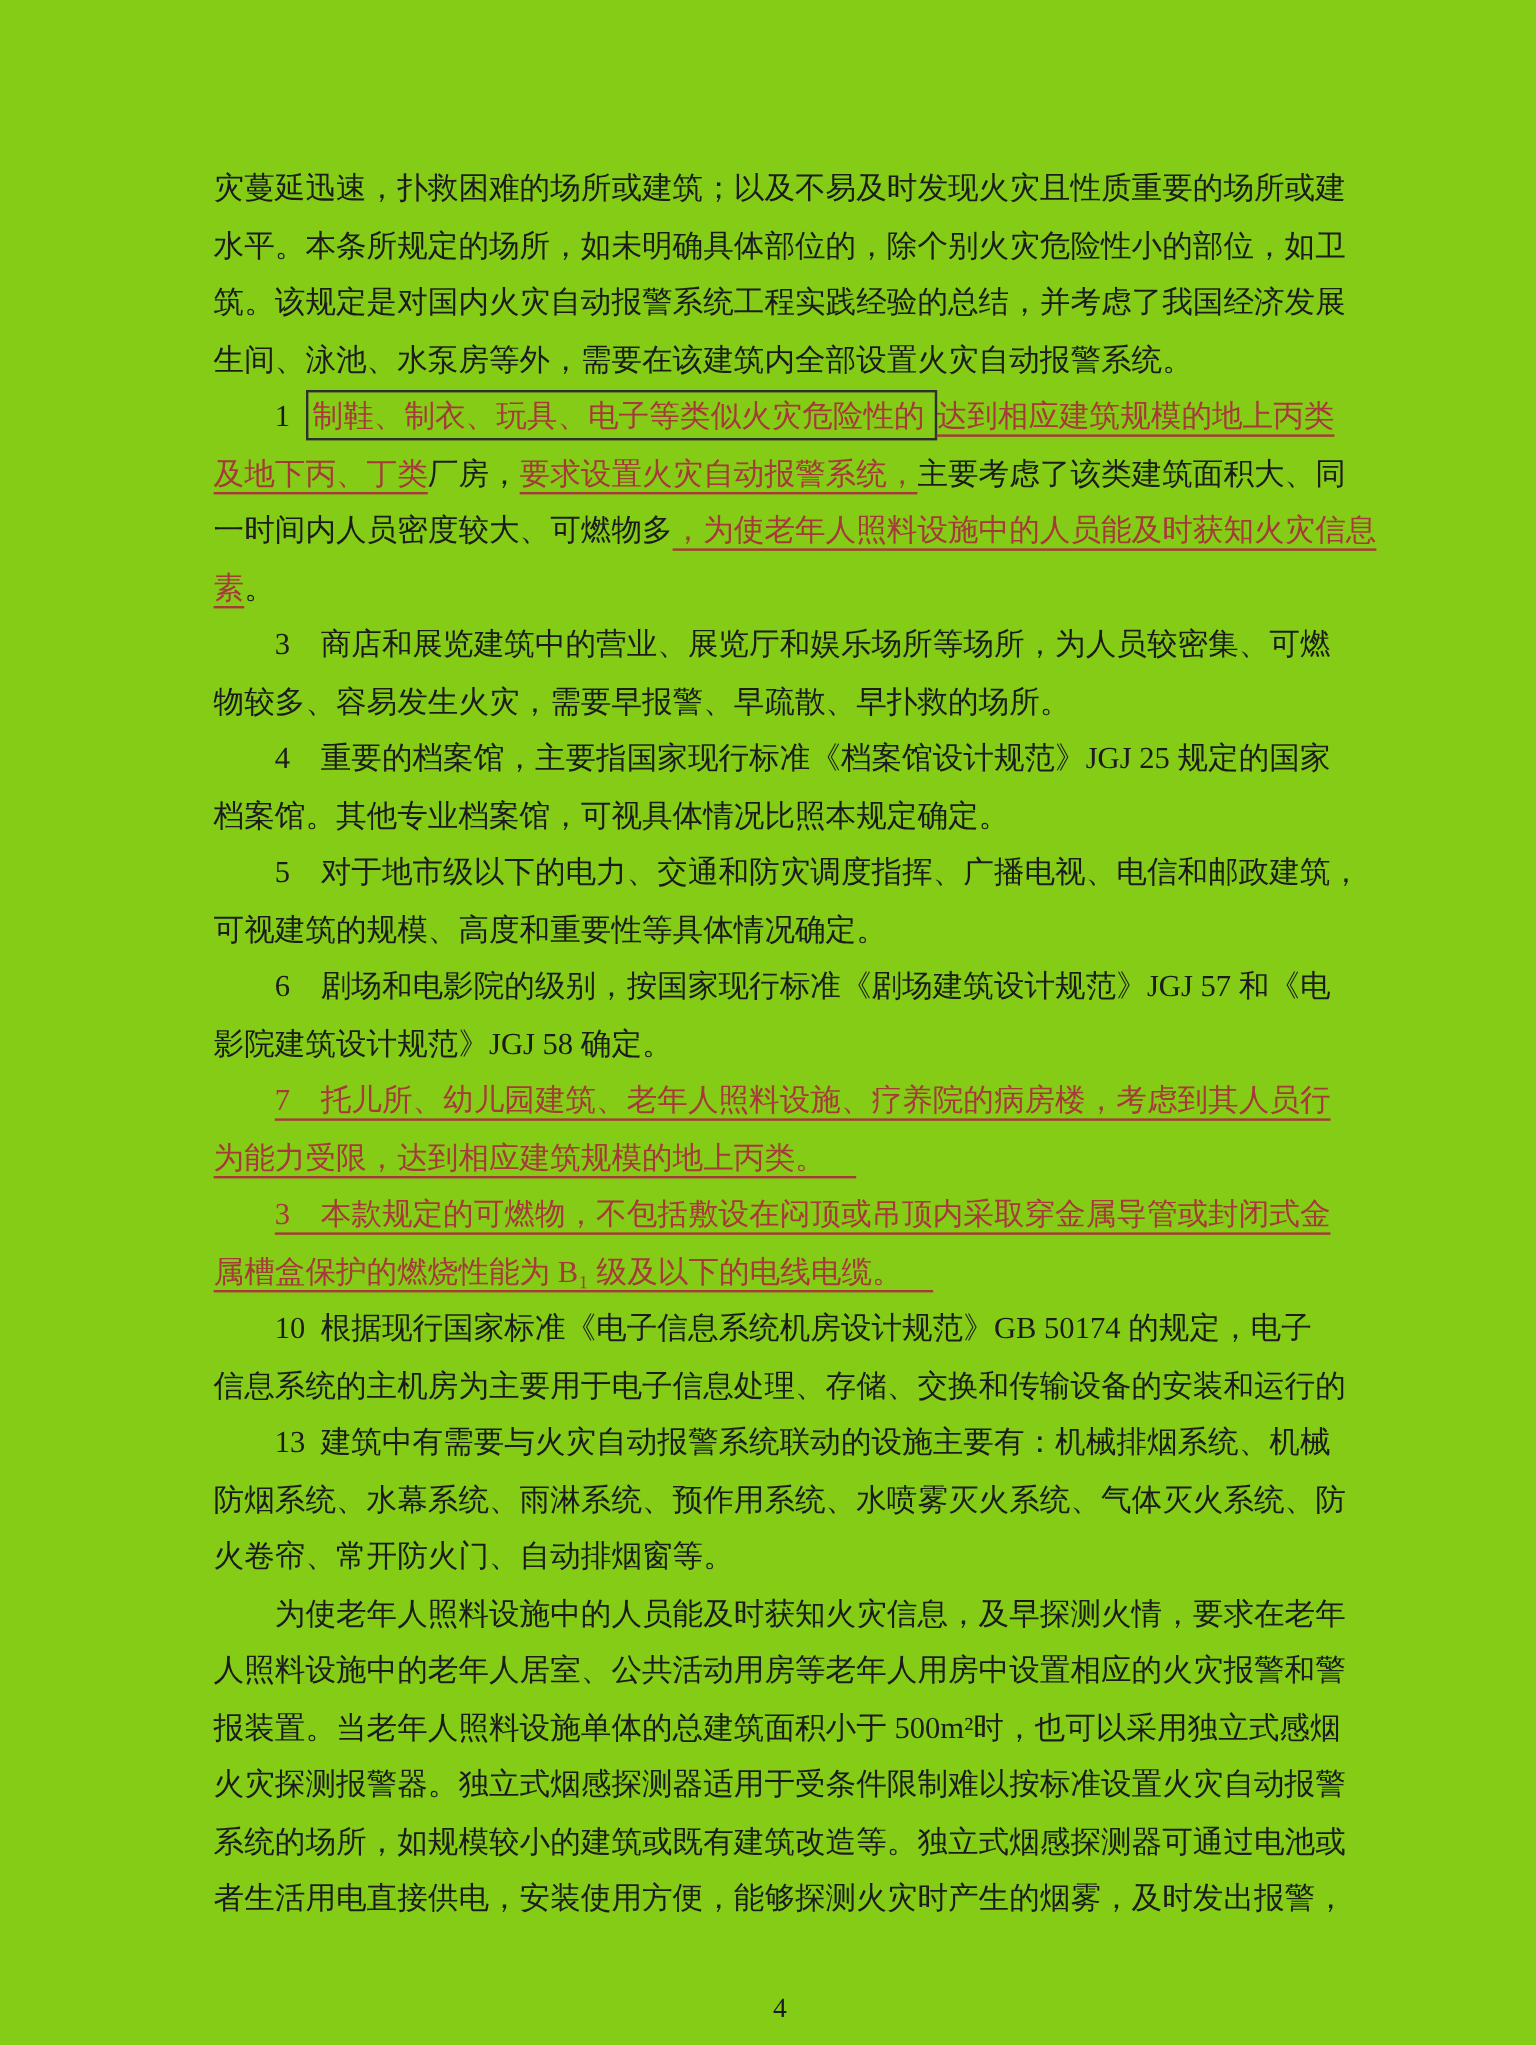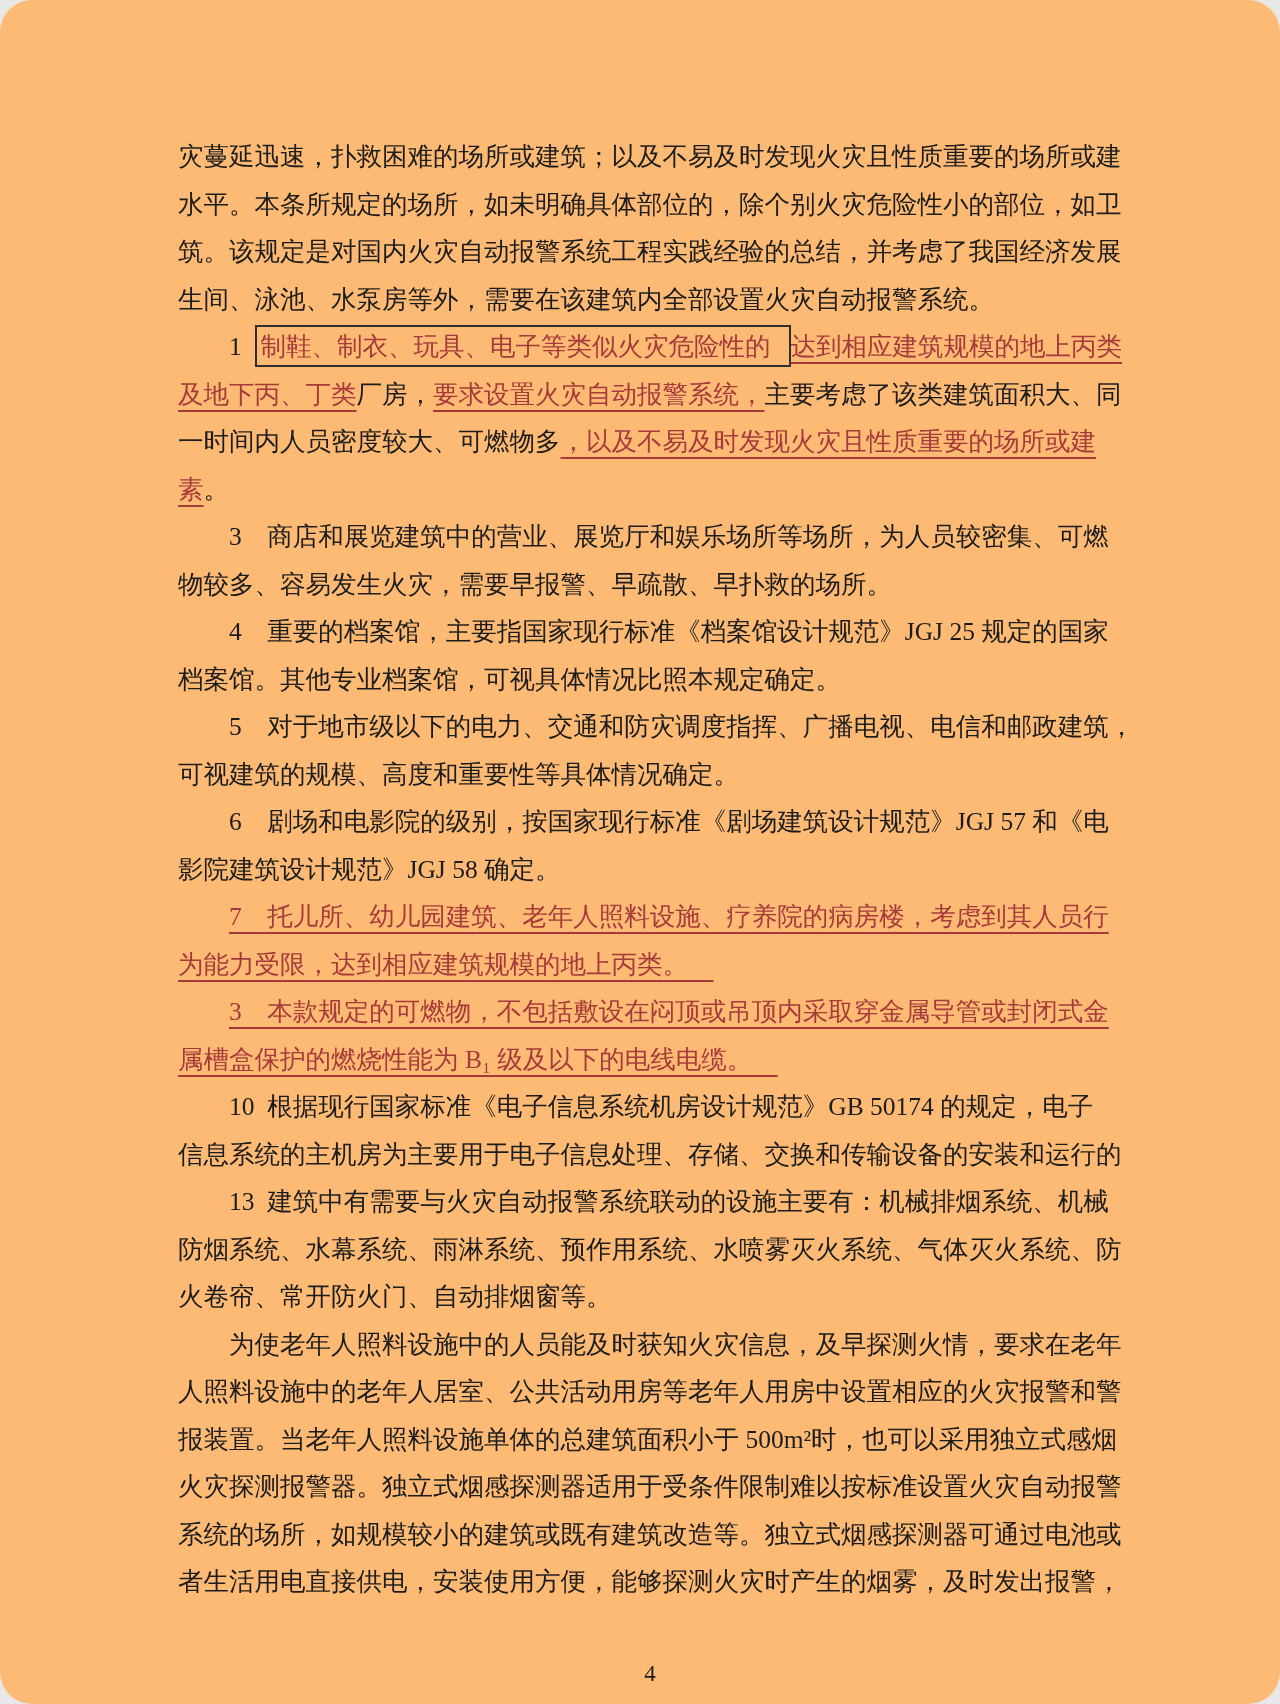--- a/index.html
+++ b/index.html
@@ -31,45 +31,45 @@
   .s-ru {
     color: var(--red, #a63a3a);
     text-decoration: underline;
     text-decoration-color: var(--red, #a63a3a);
     text-decoration-thickness: 2px;
     text-underline-offset: 7px;
   }
   .s-box {
     color: var(--red, #a63a3a);
     border: 2px solid var(--box, #2f2f2f);
-    padding: 5px 18px 4px 4px;
+    padding: 5px 8px 4px 4px;
   }
   .page-number {
     position: absolute;
     left: 178px;
     top: 1660px;
     width: 944px;
     text-align: center;
     font-size: 23px;
     line-height: 28px;
     color: var(--ink, #1c1c1c);
   }
 </style>
 </head>
 <body>
 
-<div class="page" style="background: #fdba74; border-radius: 32px;">
+<div class="page" style="background: #84cc16;">
   <div class="content" id="content">
       <div class="line"><span class="s-k">灾蔓延迅速，扑救困难的场所或建筑；以及不易及时发现火灾且性质重要的场所或建</span></div>
       <div class="line"><span class="s-k">水平。本条所规定的场所，如未明确具体部位的，除个别火灾危险性小的部位，如卫</span></div>
       <div class="line"><span class="s-k">筑。该规定是对国内火灾自动报警系统工程实践经验的总结，并考虑了我国经济发展</span></div>
       <div class="line"><span class="s-k">生间、泳池、水泵房等外，需要在该建筑内全部设置火灾自动报警系统。</span></div>
       <div class="line"><span class="s-k">　　1 </span><span class="s-box">制鞋、制衣、玩具、电子等类似火灾危险性的</span><span class="s-ru">达到相应建筑规模的地上丙类</span></div>
       <div class="line"><span class="s-ru">及地下丙、丁类</span><span class="s-k">厂房，</span><span class="s-ru">要求设置火灾自动报警系统，</span><span class="s-k">主要考虑了该类建筑面积大、同</span></div>
-      <div class="line"><span class="s-k">一时间内人员密度较大、可燃物多</span><span class="s-ru">，以及不易及时发现火灾且性质重要的场所或建</span></div>
+      <div class="line"><span class="s-k">一时间内人员密度较大、可燃物多</span><span class="s-ru">，为使老年人照料设施中的人员能及时获知火灾信息</span></div>
       <div class="line"><span class="s-ru">素</span><span class="s-k">。</span></div>
       <div class="line"><span class="s-k">　　3　商店和展览建筑中的营业、展览厅和娱乐场所等场所，为人员较密集、可燃</span></div>
       <div class="line"><span class="s-k">物较多、容易发生火灾，需要早报警、早疏散、早扑救的场所。</span></div>
       <div class="line"><span class="s-k">　　4　重要的档案馆，主要指国家现行标准《档案馆设计规范》JGJ 25 规定的国家</span></div>
       <div class="line"><span class="s-k">档案馆。其他专业档案馆，可视具体情况比照本规定确定。</span></div>
       <div class="line"><span class="s-k">　　5　对于地市级以下的电力、交通和防灾调度指挥、广播电视、电信和邮政建筑，</span></div>
       <div class="line"><span class="s-k">可视建筑的规模、高度和重要性等具体情况确定。</span></div>
       <div class="line"><span class="s-k">　　6　剧场和电影院的级别，按国家现行标准《剧场建筑设计规范》JGJ 57 和《电</span></div>
       <div class="line"><span class="s-k">影院建筑设计规范》JGJ 58 确定。</span></div>
       <div class="line"><span class="s-k">　　</span><span class="s-ru">7　托儿所、幼儿园建筑、老年人照料设施、疗养院的病房楼，考虑到其人员行</span></div>

